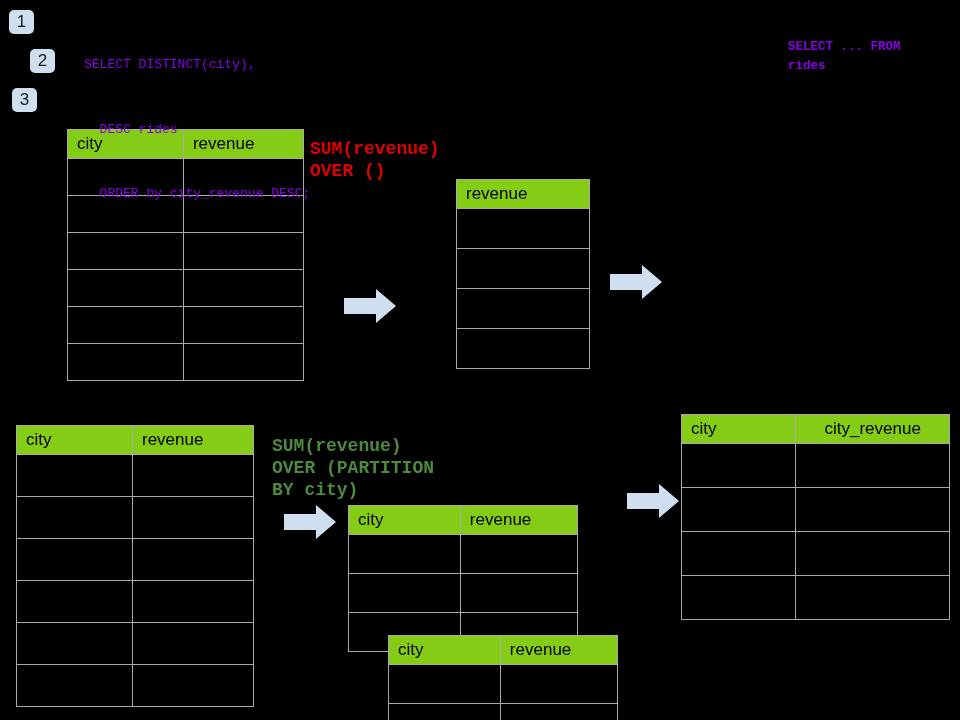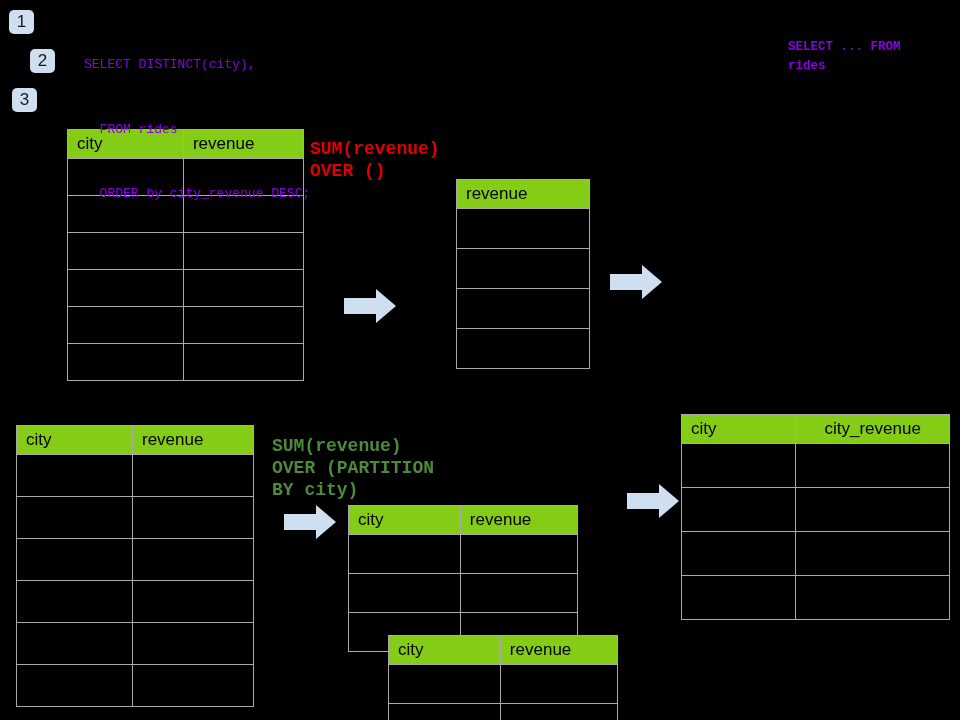--- a/index.html
+++ b/index.html
@@ -109,21 +109,21 @@
 <body>
 
 <div class="stage">
 
   <div class="badge" style="left:9px;  top:10px;">1</div>
   <div class="badge" style="left:30px; top:49px;">2</div>
   <div class="badge" style="left:12px; top:88px;">3</div>
 
   <div class="sql" style="left:84px; top:11px;">
     <div class="sql-line c-purple">SELECT DISTINCT(city),</div>
-    <div class="sql-line c-purple">  FROM rides</div>
+    <div class="sql-line c-purple">  DESC rides</div>
     <div class="sql-line c-purple">  ORDER by city_revenue DESC;</div>
   </div>
 
   <div class="sidenote" style="left:748px; top:38px;margin-left:40px;">SELECT ... FROM
 rides</div>
 
   <div class="annot red" style="left:310px; top:138px;">SUM(revenue)
 OVER ()</div>
 
   <div class="annot green" style="left:272px; top:435px;">SUM(revenue)

